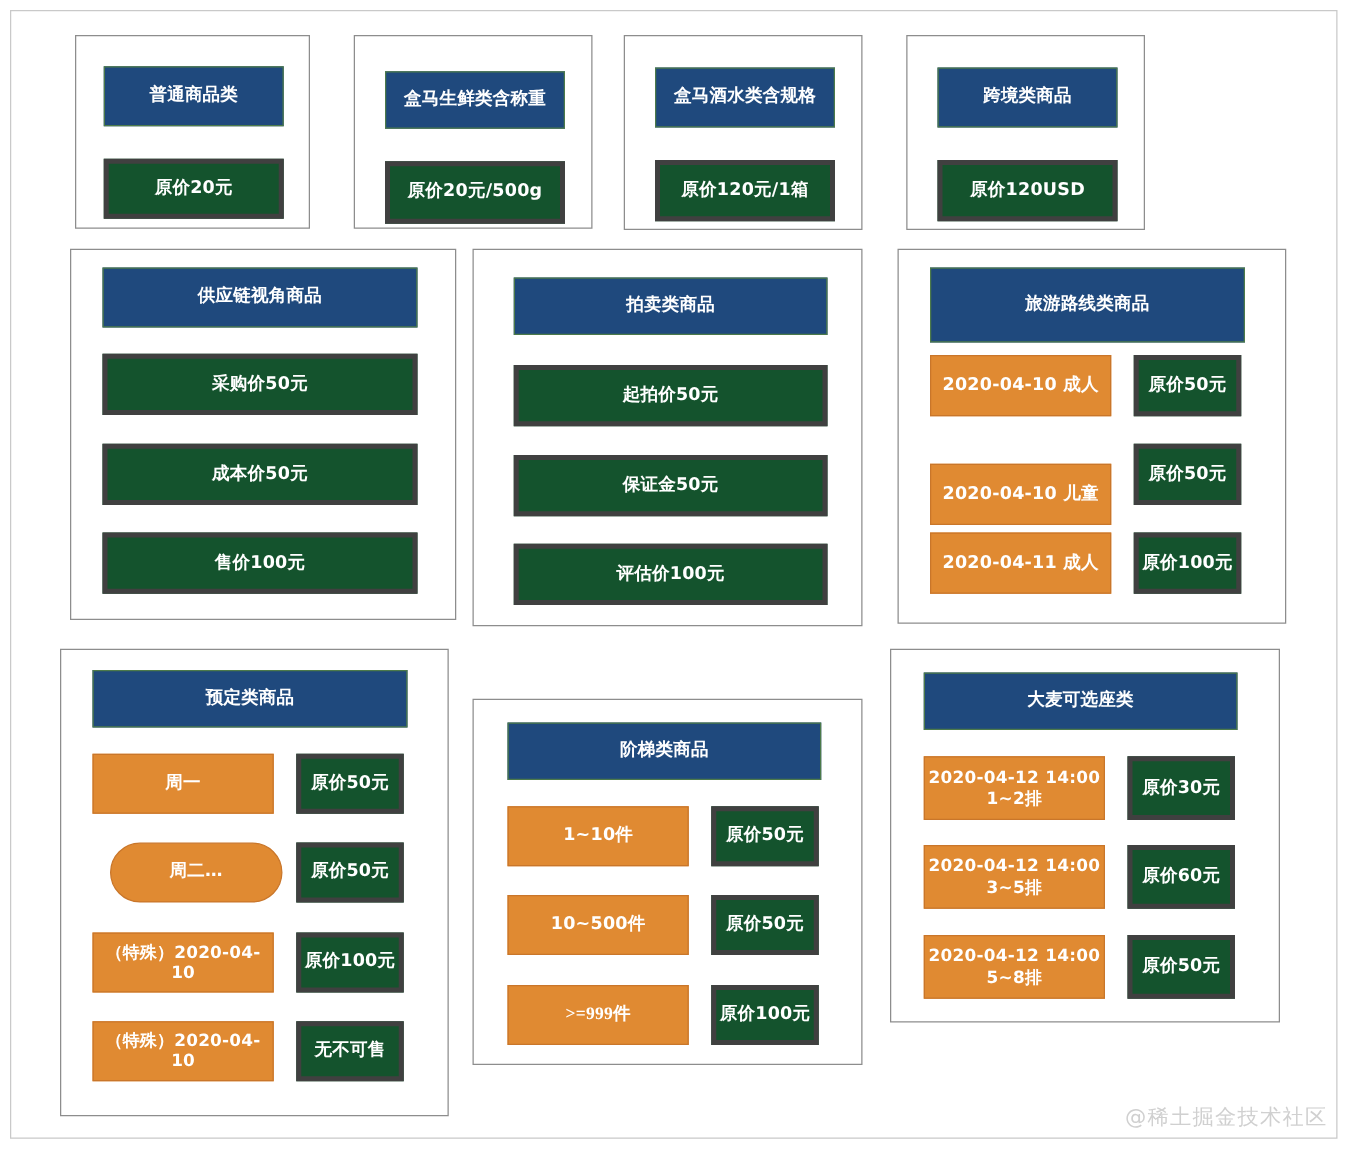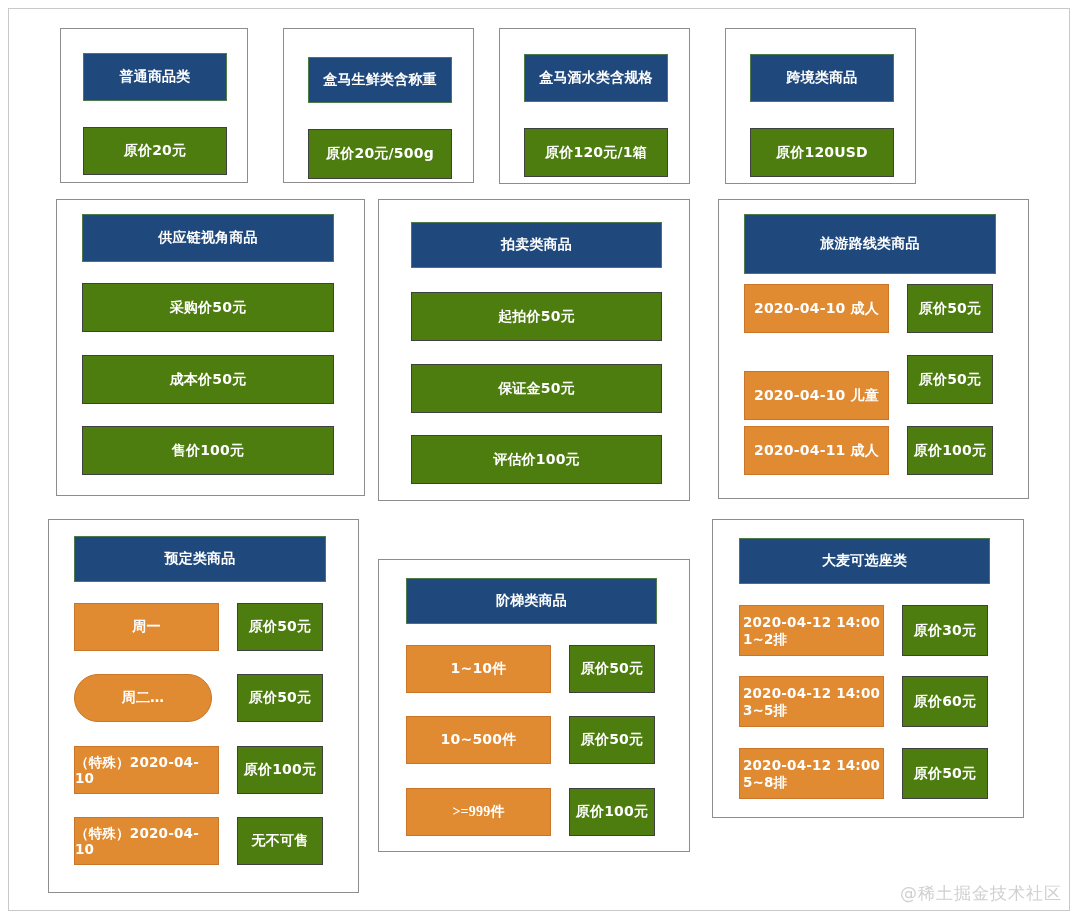--- a/index.html
+++ b/index.html
@@ -34,33 +34,34 @@
     background: #ffffff;
     border: 1px solid #8d8d8d;
     box-sizing: border-box;
   }
   .box {
     position: absolute;
     box-sizing: border-box;
     display: flex;
     align-items: center;
     justify-content: center;
+    text-align: center;
     color: #ffffff;
     font-weight: bold;
     line-height: 1.22;
     letter-spacing: 0.2px;
     white-space: pre-line;
   }
   .box.blue {
     background: #1f497d;
     border: 1px solid #4c7a4a;
   }
   .box.green {
-    background: #4d7c0f;
-    border: 1px solid #404040;
+    background: #14532d;
+    border: 4px solid #404040;
   }
   .box.orange {
     background: #e08a32;
     border: 1px solid #c9762a;
   }
   .t13 { font-size: 13.5px; }
   .t14 { font-size: 14px; }
   .watermark {
     position: absolute;
     right: 18px;
@@ -125,21 +126,21 @@
     <div class="box orange t14" style="left:25px; top:226px; width:145px; height:49px;">2020-04-11 成人</div>
     <div class="box green t14" style="left:188px; top:226px; width:86px; height:49px;">原价100元</div>
   </div>
 
   <div class="panel" style="left:48px; top:519px; width:311px; height:374px;">
     <div class="box blue t14" style="left:25px; top:16px; width:252px; height:46px;">预定类商品</div>
 
     <div class="box orange t14" style="left:25px; top:83px; width:145px; height:48px;">周一</div>
     <div class="box green t14" style="left:188px; top:83px; width:86px; height:48px;">原价50元</div>
 
-    <div class="box orange t14" style="left:25px; top:154px; width:138px; height:48px;border-radius:24px;">周二…</div>
+    <div class="box orange t14" style="left:39px; top:154px; width:138px; height:48px;border-radius:24px;">周二…</div>
     <div class="box green t14" style="left:188px; top:154px; width:86px; height:48px;">原价50元</div>
 
     <div class="box orange t13" style="left:25px; top:226px; width:145px; height:48px;">（特殊）2020-04-10</div>
     <div class="box green t14" style="left:188px; top:226px; width:86px; height:48px;">原价100元</div>
 
     <div class="box orange t13" style="left:25px; top:297px; width:145px; height:48px;">（特殊）2020-04-10</div>
     <div class="box green t14" style="left:188px; top:297px; width:86px; height:48px;">无不可售</div>
   </div>
 
   <div class="panel" style="left:378px; top:519px; width:312px; height:293px;margin-top:40px;">

